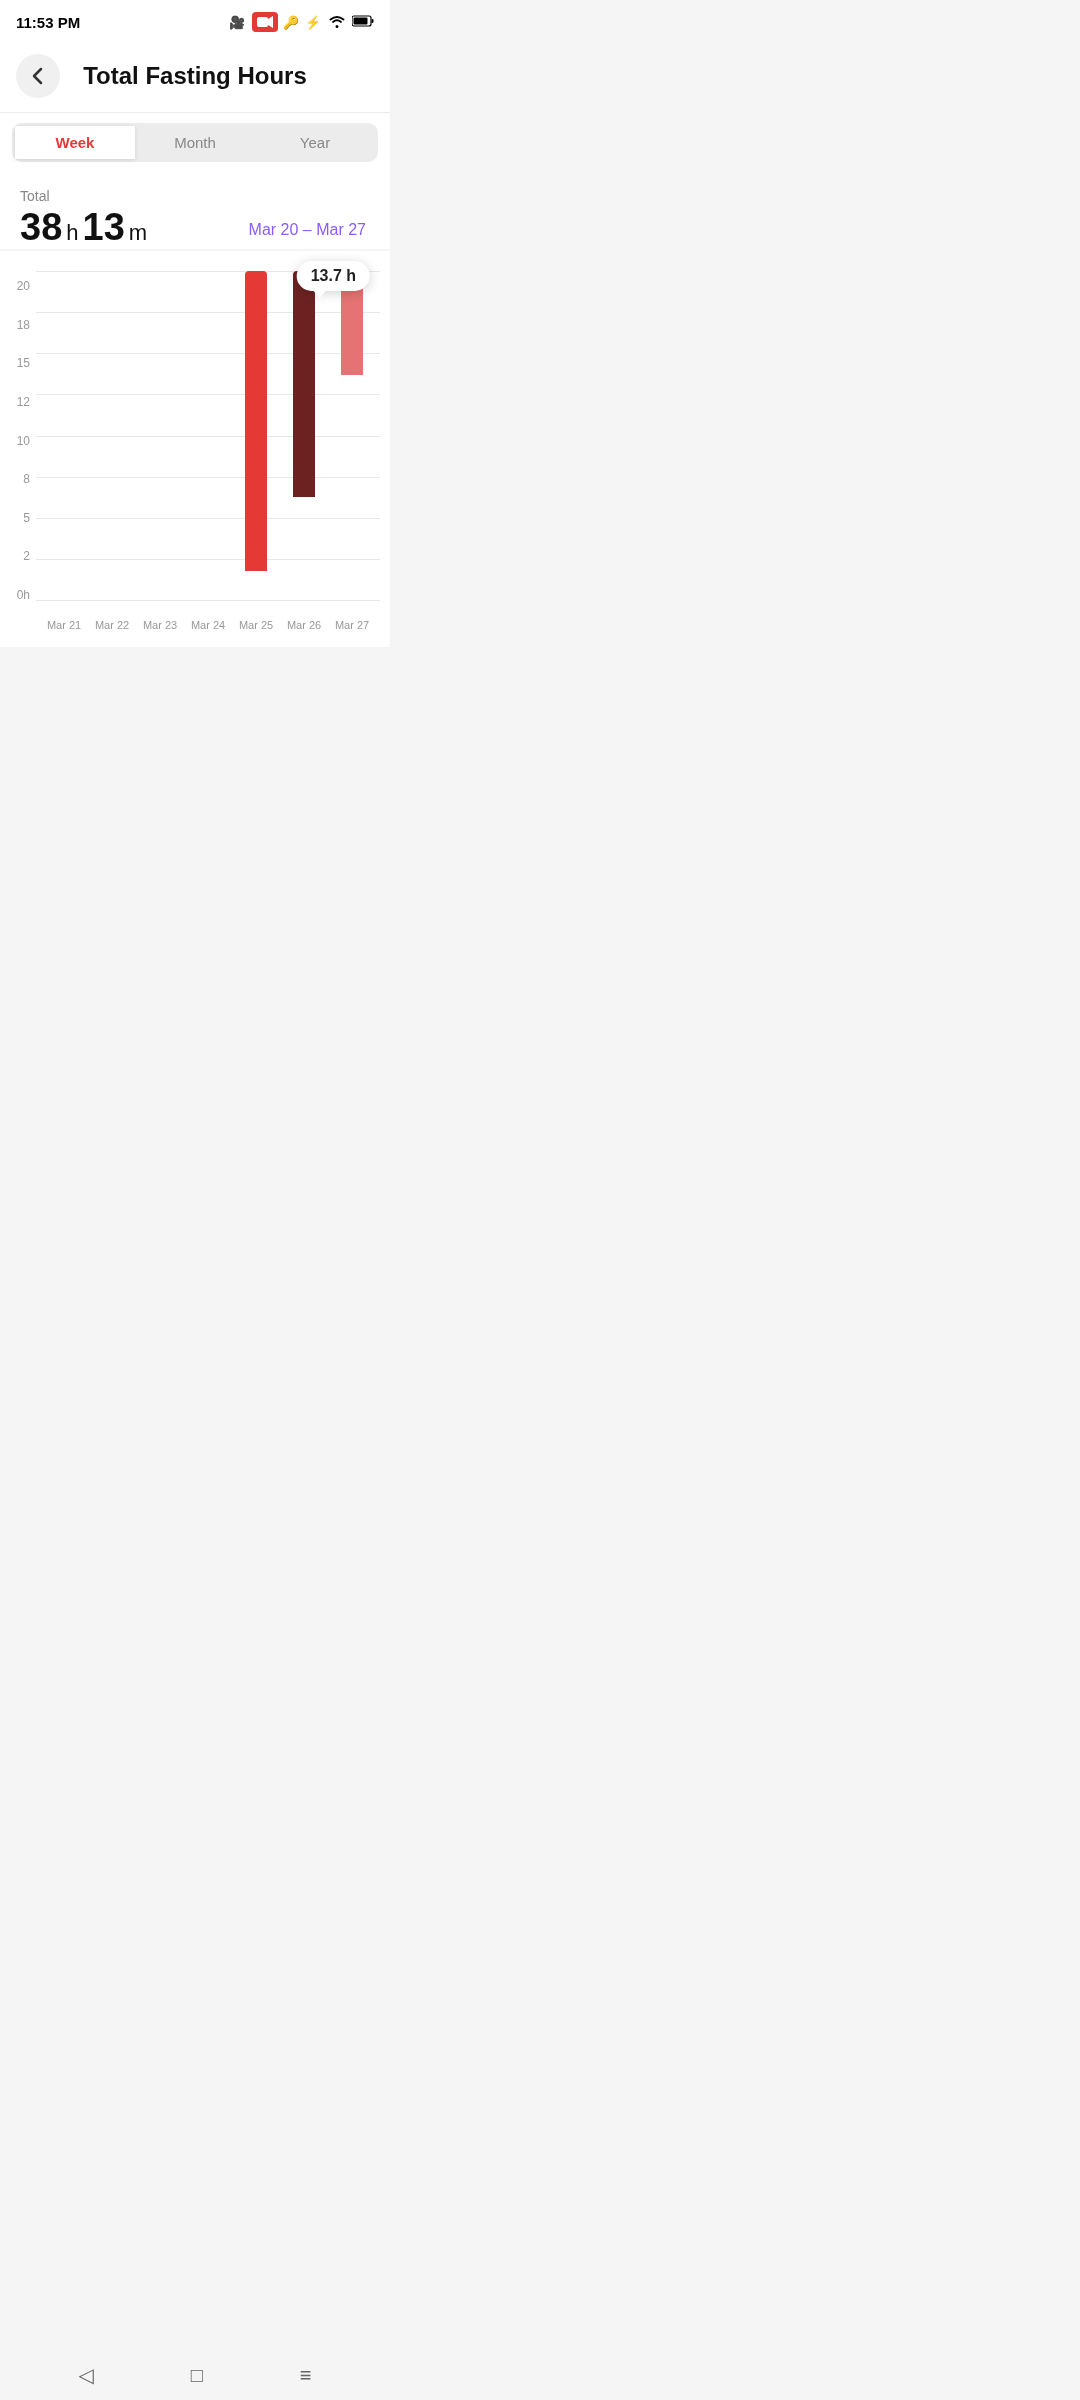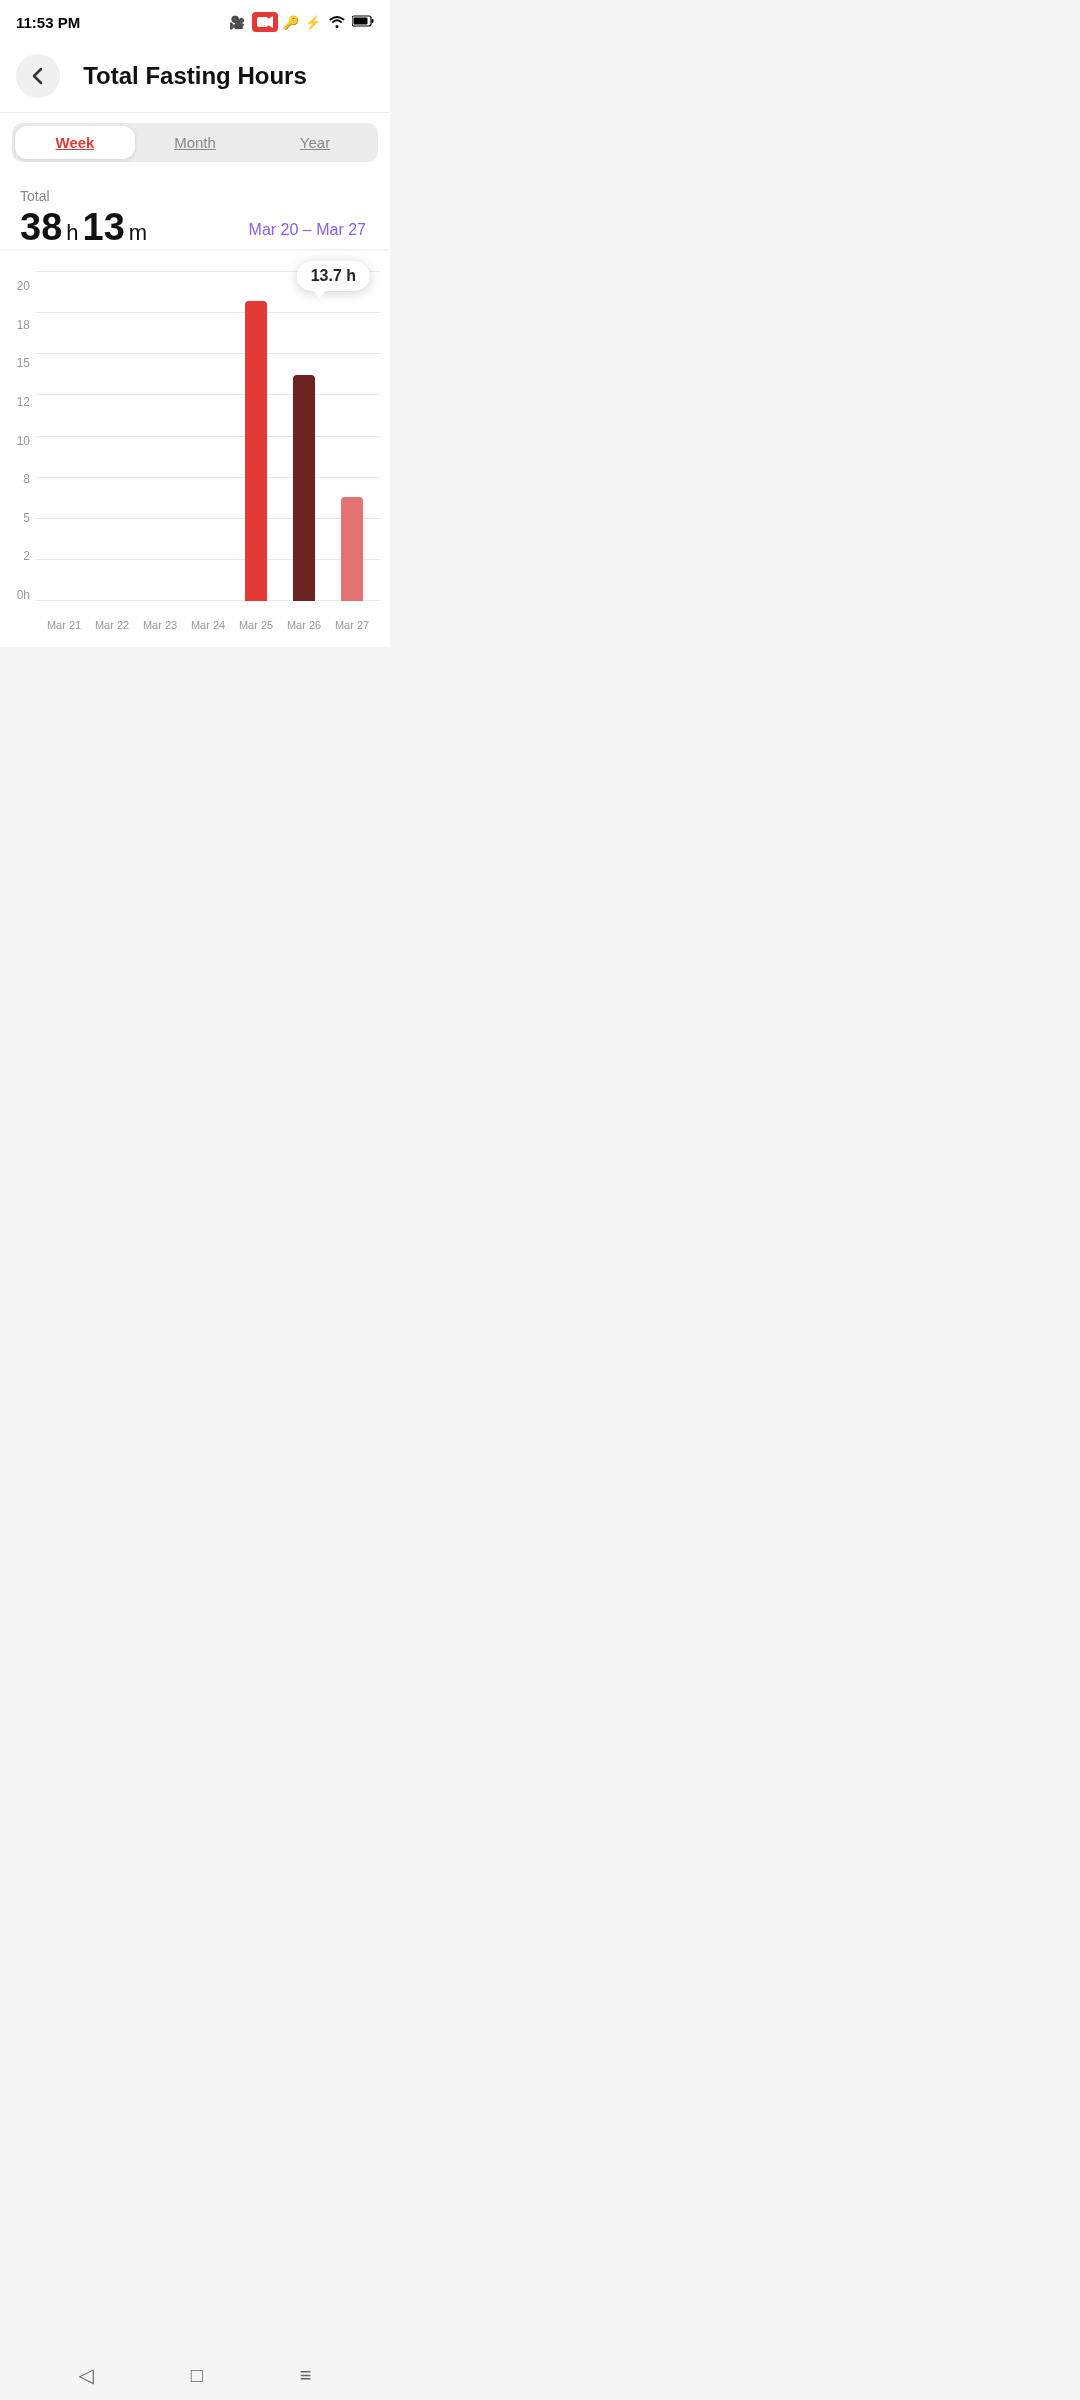--- a/index.html
+++ b/index.html
@@ -90,26 +90,25 @@
       background: #ececec;
       border-radius: 10px;
       padding: 3px;
       gap: 0;
     }
 
     .tab-item {
       flex: 1;
       text-align: center;
       padding: 8px 0;
-      border-radius: 12px;
+      border-radius: 0;
       font-size: 15px;
       font-weight: 500;
       color: #888;
       cursor: pointer;
-      text-decoration: underline;
     }
 
     .tab-item.active {
       background: #fff;
       color: #e53935;
       font-weight: 600;
       box-shadow: 0 1px 4px rgba(0,0,0,0.12);
     }
 
     
@@ -220,21 +219,20 @@
       display: flex;
       align-items: flex-end;
       justify-content: space-around;
       padding: 0 4px;
     }
 
     .bar-col {
       display: flex;
       flex-direction: column;
       align-items: center;
-      justify-content: flex-end;
       position: relative;
       flex: 1;
       height: 100%;
     }
 
     .bar {
       width: 22px;
       border-radius: 4px 4px 0 0;
     }
 

